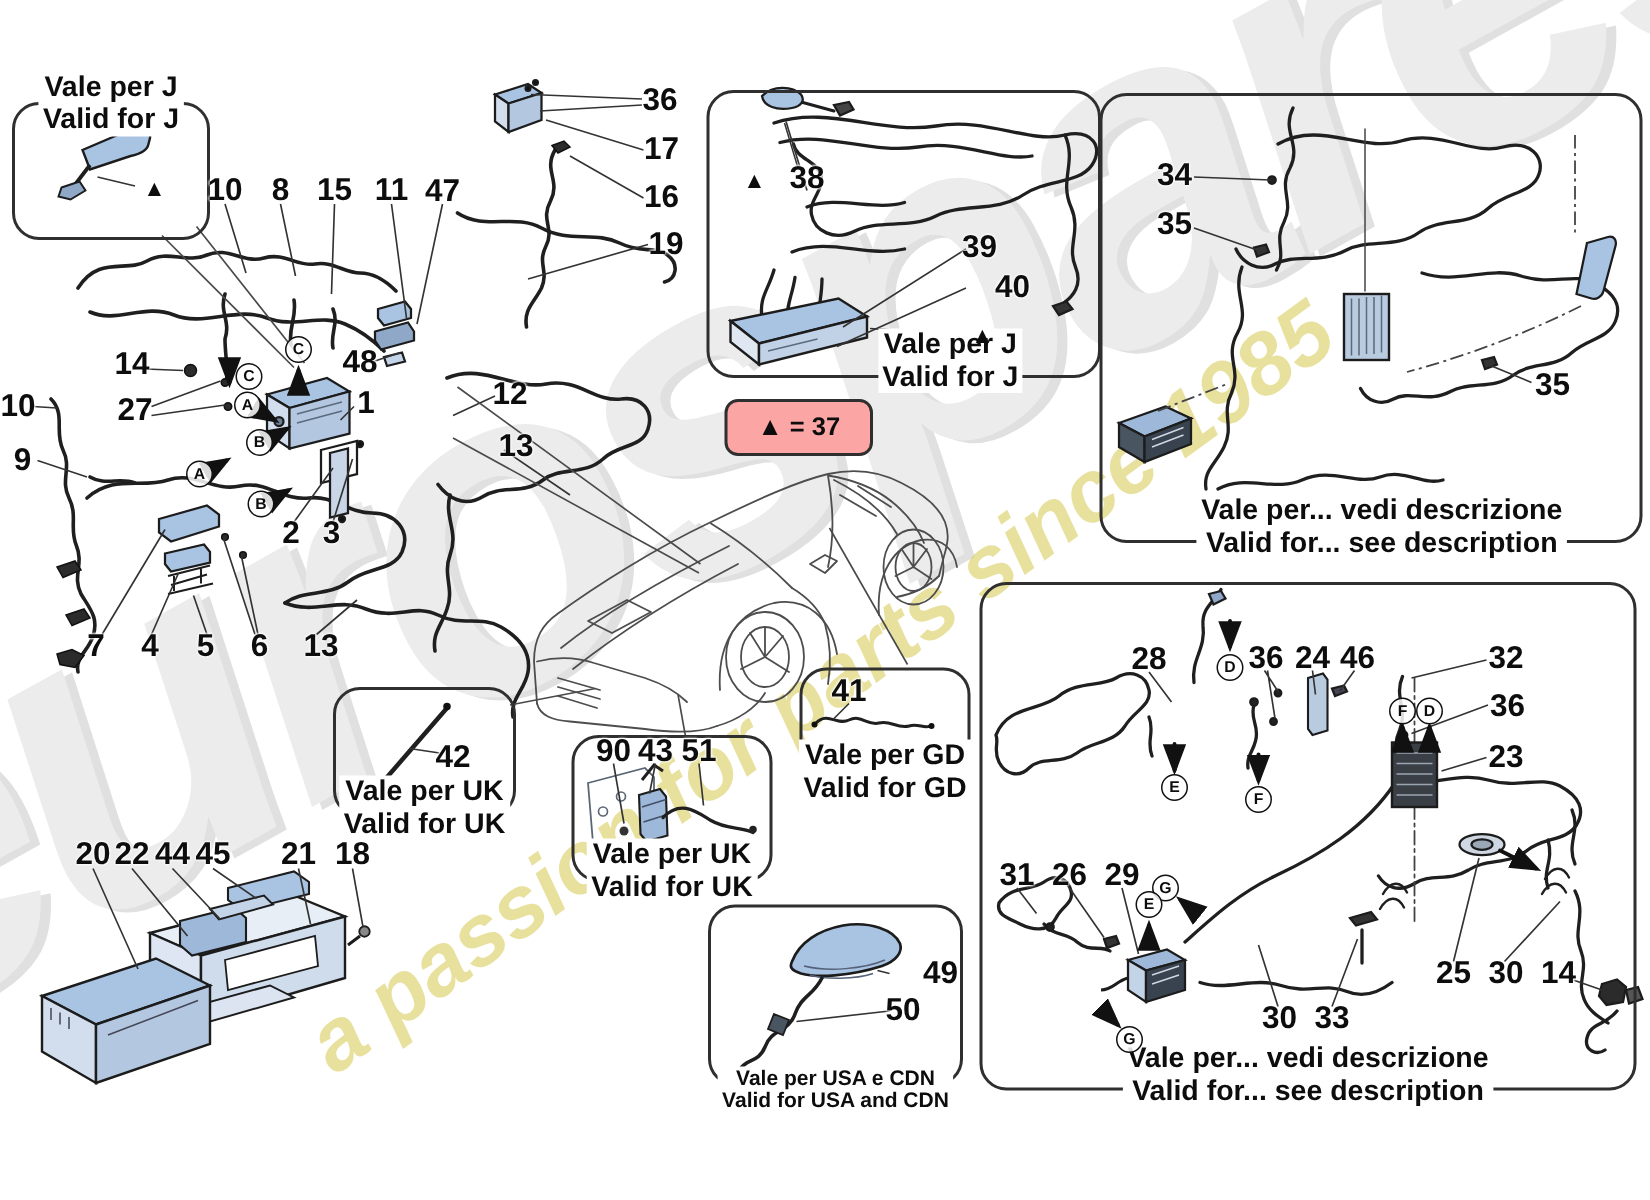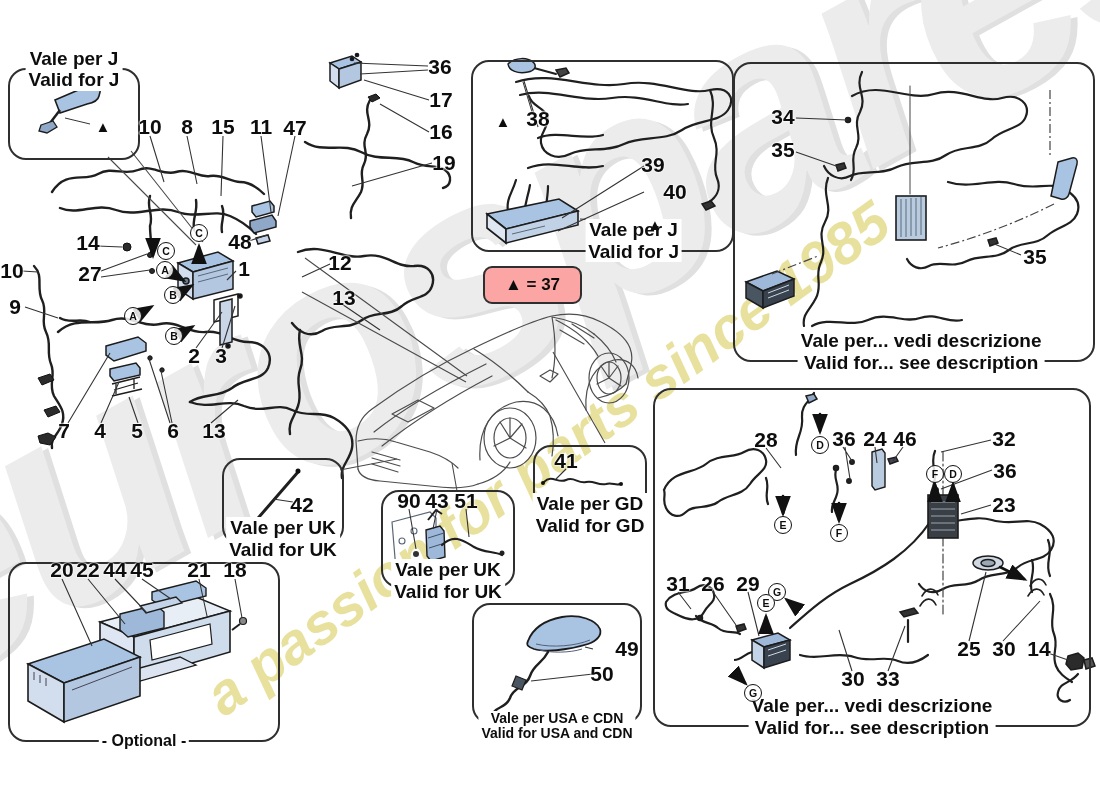--- a/index.html
+++ b/index.html
@@ -342,23 +342,20 @@
     </div>
   </div>
 
   <div class="pbox" style="left:533px;top:445px;width:110px;height:67px;">
     <div class="box-title" style="bottom:-22px;">
       <div>Vale per GD</div>
       <div>Valid for GD</div>
     </div>
   </div>
 
-  <div class="pbox" style="left:8px;top:562px;width:268px;height:176px;">
-    <div class="box-title" style="bottom:-10px;font-size:16px;">- Optional -</div>
-  </div>
 
   <div class="pbox" style="left:472px;top:603px;width:166px;height:117px;">
     <div class="box-title" style="bottom:-20px;font-size:14px;">
       <div>Vale per USA e CDN</div>
       <div>Valid for USA and CDN</div>
     </div>
   </div>
 
   <div class="pbox" style="left:653px;top:388px;width:434px;height:335px;">
     <div class="box-title" style="bottom:-13px;">

